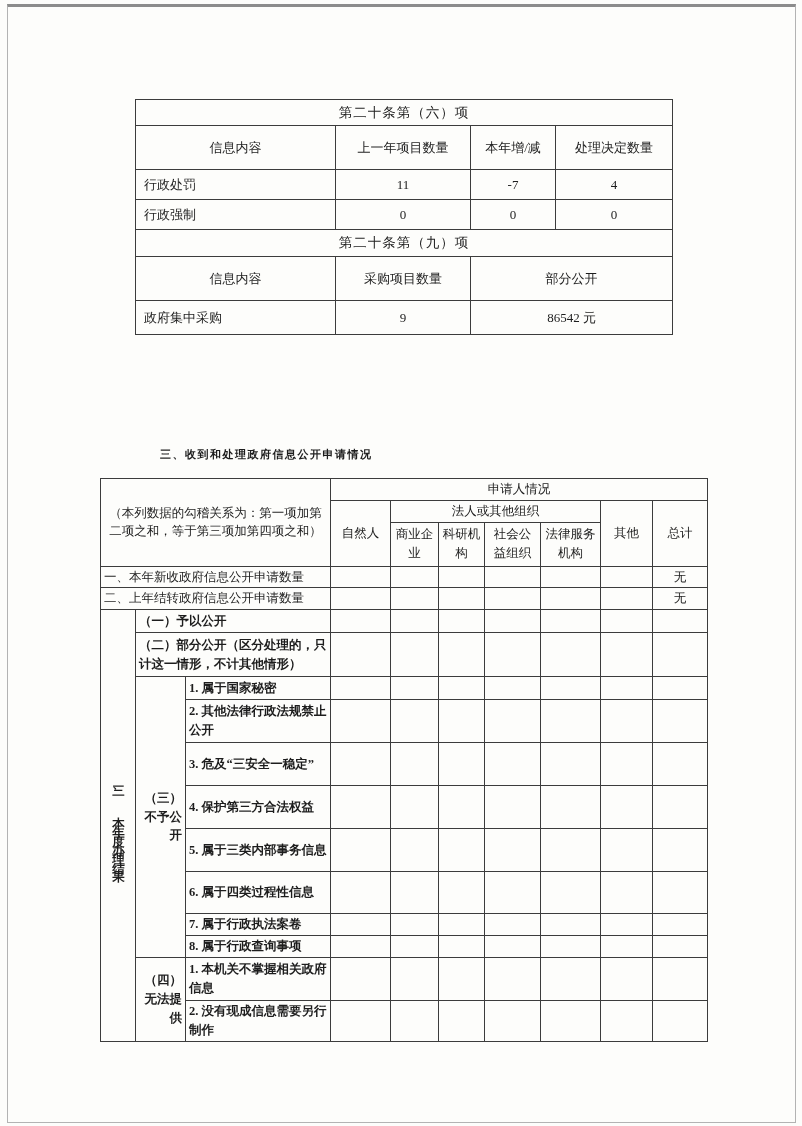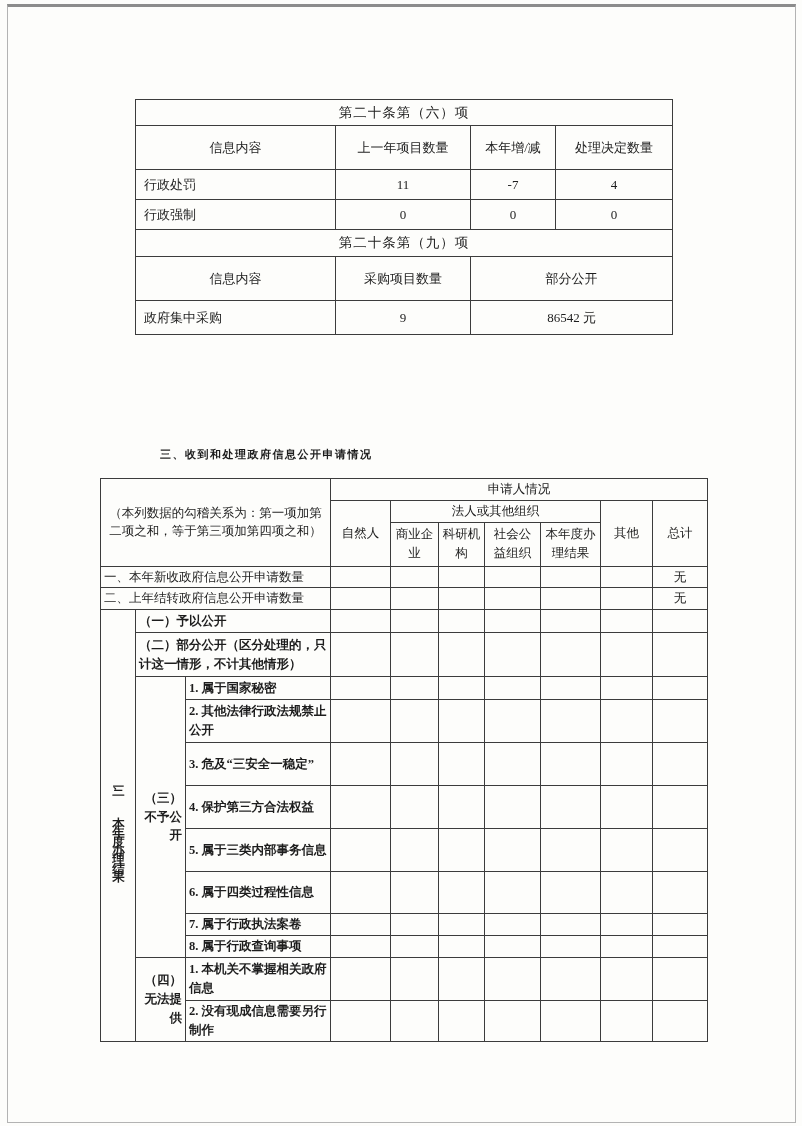--- a/index.html
+++ b/index.html
@@ -118,21 +118,21 @@
       <tr style="height:20px">
         <td rowspan="2" class="ctr">自然人</td>
         <td colspan="4" class="ctr">法人或其他组织</td>
         <td rowspan="2" class="ctr">其他</td>
         <td rowspan="2" class="ctr">总计</td>
       </tr>
       <tr style="height:44px">
         <td class="ctr">商业企业</td>
         <td class="ctr">科研机构</td>
         <td class="ctr">社会公益组织</td>
-        <td class="ctr">本年度办理结果</td>
+        <td class="ctr">法律服务机构</td>
       </tr>
 
       <tr style="height:20px">
         <td colspan="3" class="lft">一、本年新收政府信息公开申请数量</td>
         <td></td>
         <td></td>
         <td></td>
         <td></td>
         <td></td>
         <td></td>

